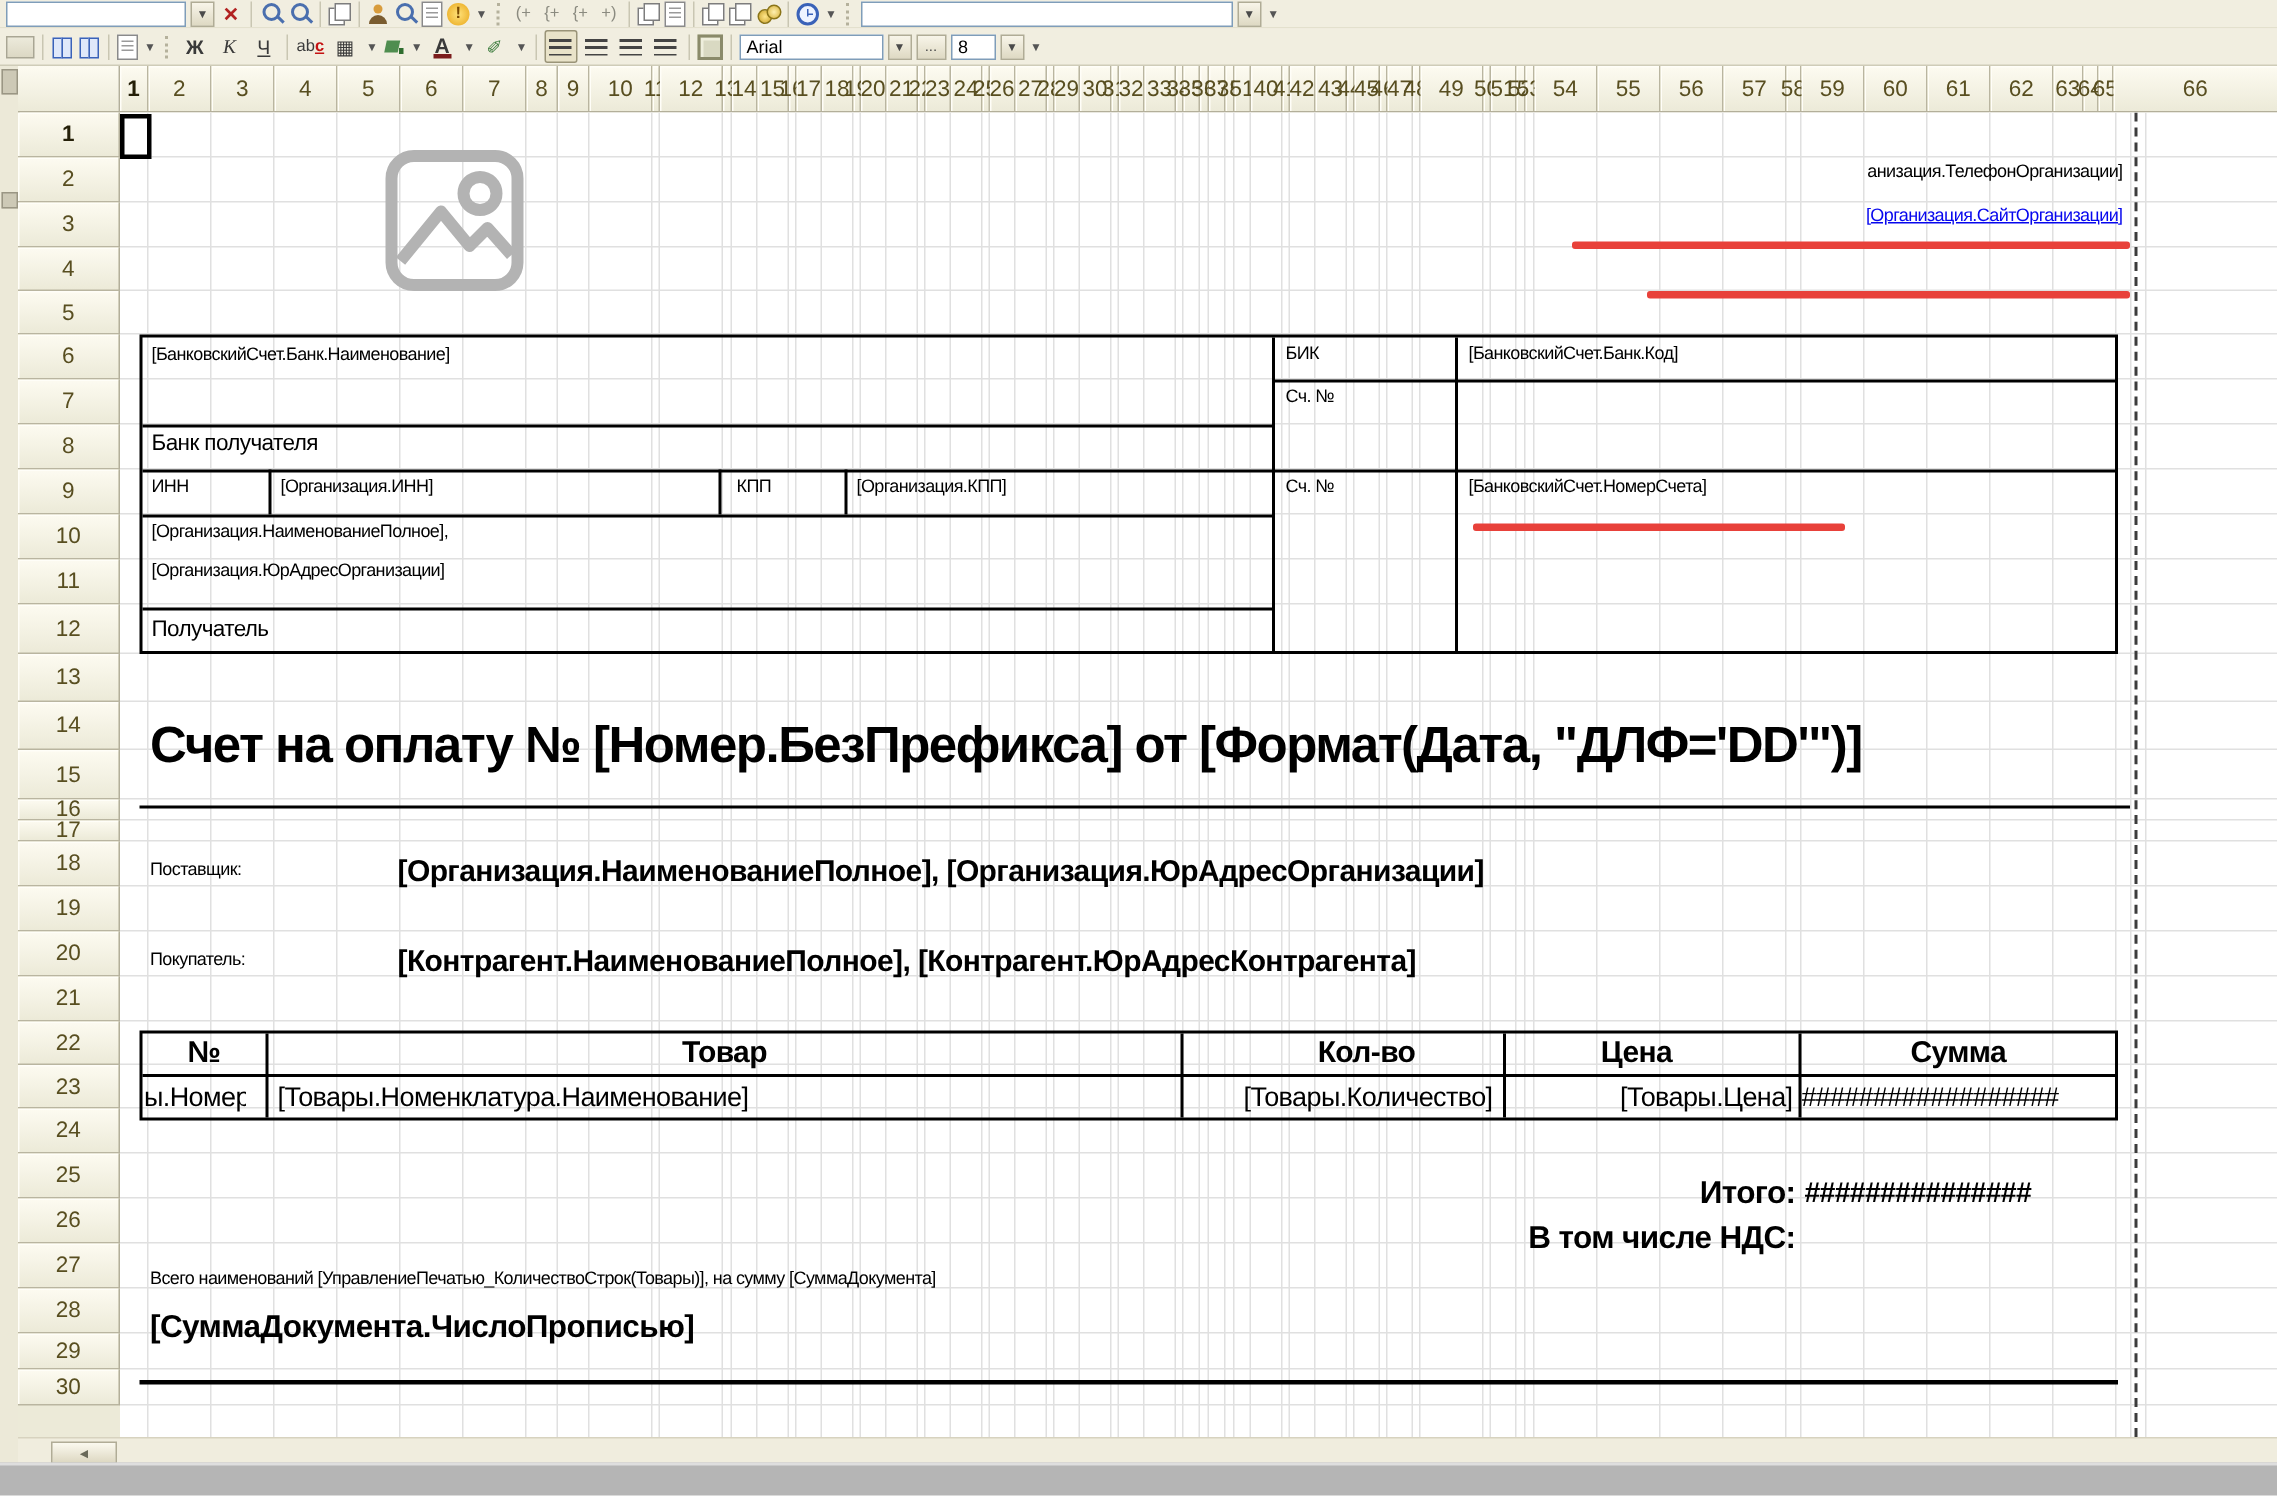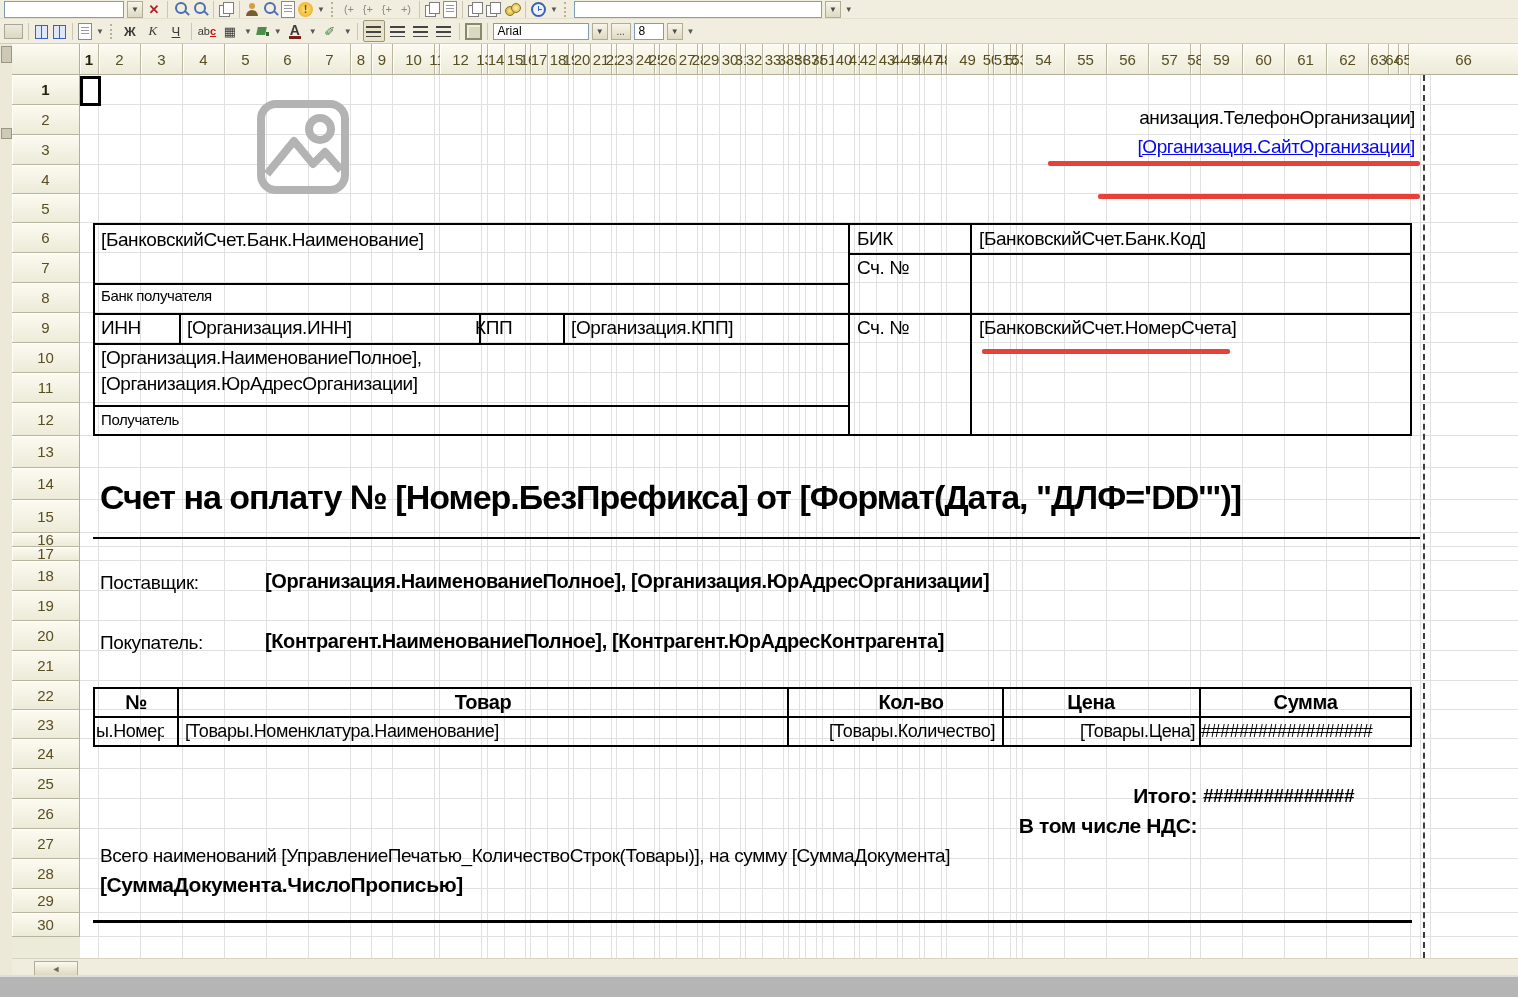--- a/index.html
+++ b/index.html
@@ -62,21 +62,21 @@
   .hsel{font-weight:bold;color:#241f08}
   .gridarea{position:absolute;left:80px;top:75px;width:1438px;bottom:39px;background:#fff;overflow:hidden}
   .gvl{position:absolute;top:0;bottom:0;width:1px;background:#e0e0e0}
   .ghl{position:absolute;left:0;right:0;height:1px;background:#e0e0e0}
   .pagebreak{position:absolute;top:0;bottom:0;left:1343px;width:0;border-left:2px dashed #3c3c3c}
   .cursor{position:absolute;left:0;top:1px;width:15px;height:24px;border:3px solid #000;background:#fff}
 
   
   .doc{position:absolute;inset:0;z-index:3}
   .t{position:absolute;white-space:nowrap;letter-spacing:-0.4px}
-  .s19{font-size:19px}.s16{font-size:15px}.s18{font-size:18px}
+  .s19{font-size:12px}.s16{font-size:15px}.s18{font-size:18px}
   .b{font-weight:bold}
   .right{text-align:right}
   .link{color:#0707ee;text-decoration:underline}
   .redline{position:absolute;height:5px;background:#e8413a;border-radius:2px;z-index:4}
   .bl{position:absolute;background:#000}
   .bank{position:absolute;left:13px;top:148px;width:1319px;height:213px;border:2px solid #000;box-sizing:border-box}
   .items{position:absolute;left:13px;top:612px;width:1319px;height:60px;border:2px solid #000;box-sizing:border-box}
   .ith{position:absolute;top:2px;font-weight:bold;font-size:20px;text-align:center;letter-spacing:-0.4px;white-space:nowrap}
   .clip{overflow:hidden}
   .hash{letter-spacing:-0.5px}
@@ -419,21 +419,21 @@
       <div class="bl" style="left:384px;top:88px;width:2px;height:30px"></div>
       <div class="bl" style="left:468px;top:88px;width:2px;height:30px"></div>
 
       <div class="t s19" style="left:6px;top:4px">[БанковскийСчет.Банк.Наименование]</div>
       <div class="t s16" style="left:6px;top:62px">Банк получателя</div>
       <div class="t s19" style="left:762px;top:3px">БИК</div>
       <div class="t s19" style="left:884px;top:3px">[БанковскийСчет.Банк.Код]</div>
       <div class="t s19" style="left:762px;top:32px">Сч. №</div>
       <div class="t s19" style="left:6px;top:92px">ИНН</div>
       <div class="t s19" style="left:92px;top:92px">[Организация.ИНН]</div>
-      <div class="t s19" style="left:380px;top:92px">КПП</div>
+      <div class="t s19" style="left:396px;top:92px">КПП</div>
       <div class="t s19" style="left:476px;top:92px">[Организация.КПП]</div>
       <div class="t s19" style="left:762px;top:92px">Сч. №</div>
       <div class="t s19" style="left:884px;top:92px">[БанковскийСчет.НомерСчета]</div>
       <div class="redline" style="left:887px;top:124px;width:248px"></div>
       <div class="t s19" style="left:6px;top:148px">[Организация.ЮрАдресОрганизации]</div>
       <div class="t s19" style="left:6px;top:122px">[Организация.НаименованиеПолное],</div>
       <div class="t s16" style="left:6px;top:186px">Получатель</div>
     </div>
 
     <div class="t b" style="left:20px;top:403px;font-size:34px;letter-spacing:-1px">Счет на оплату № [Номер.БезПрефикса] от [Формат(Дата, "ДЛФ='DD'")]</div>

